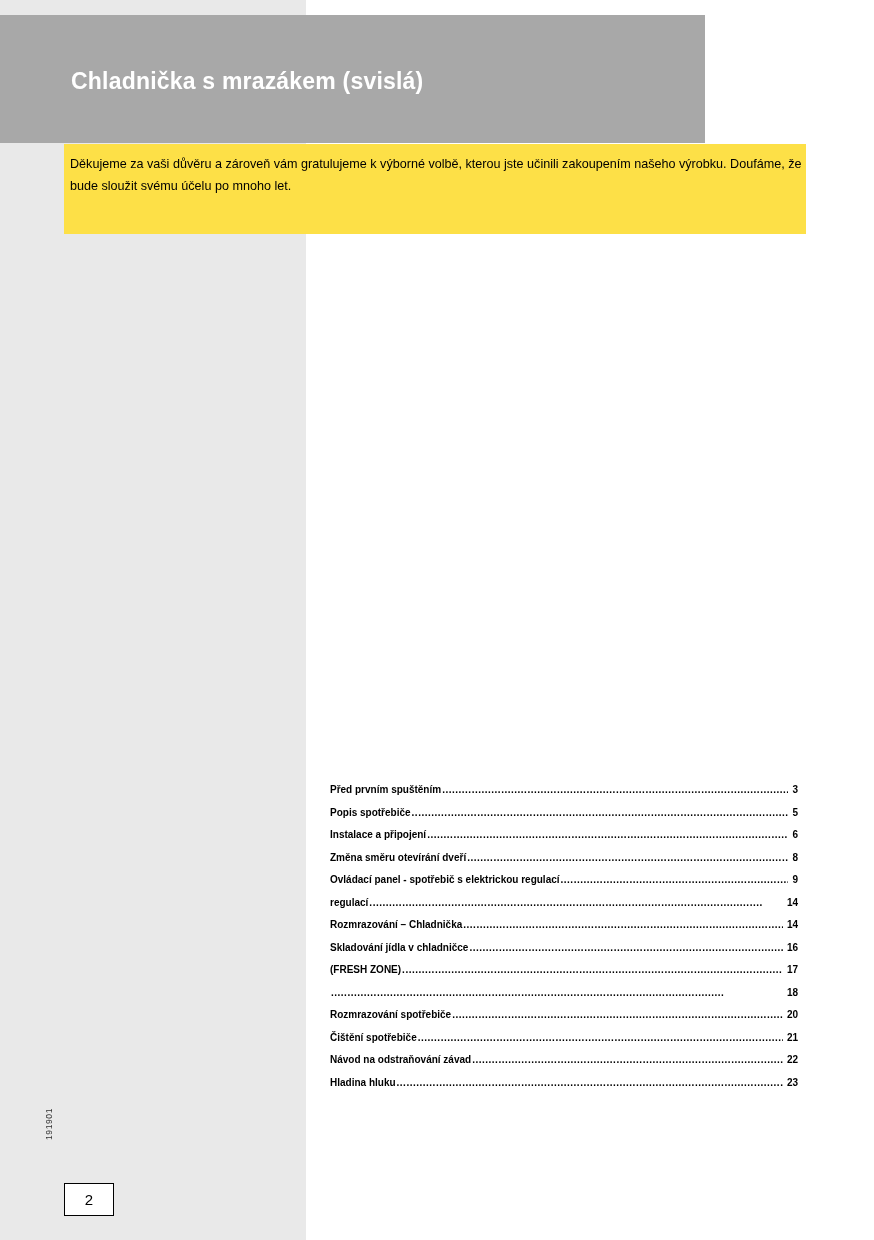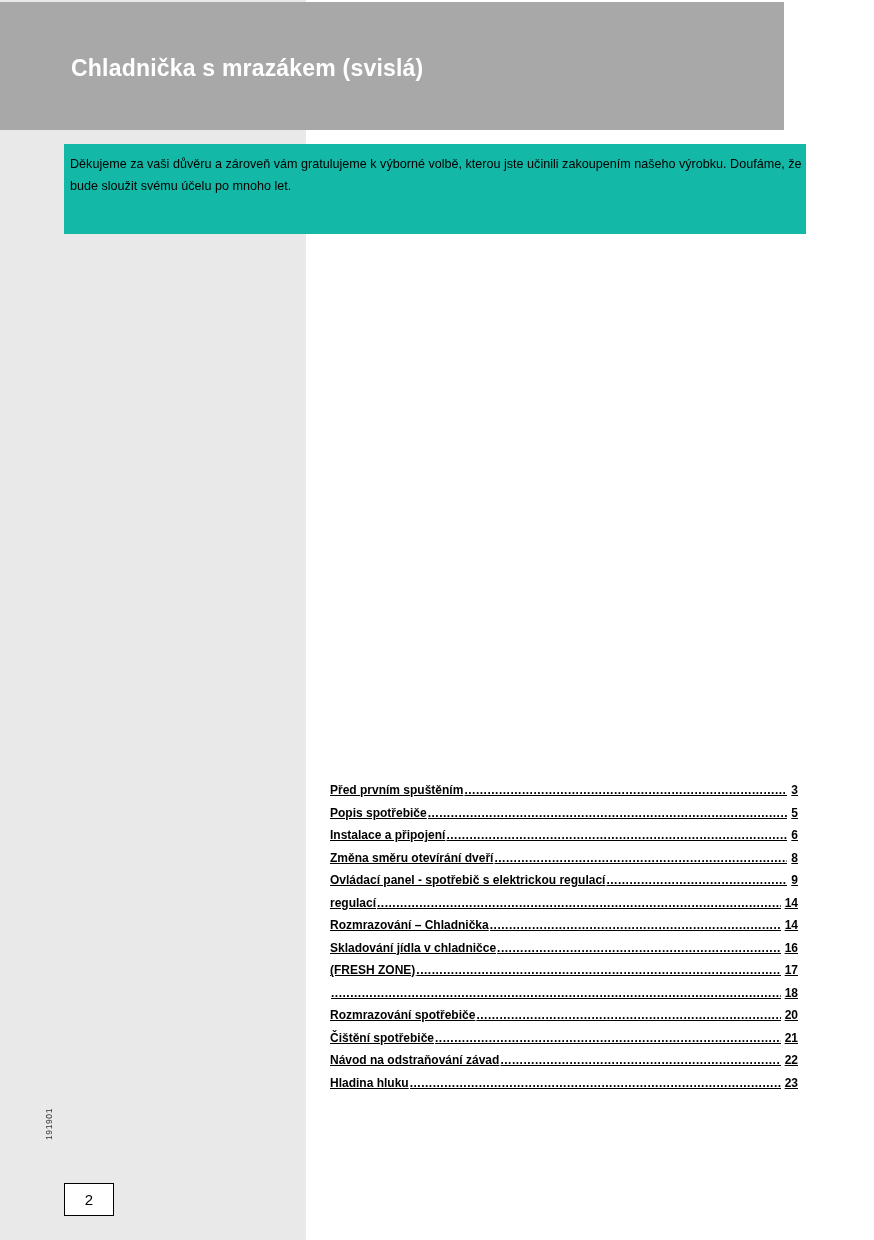--- a/index.html
+++ b/index.html
@@ -26,41 +26,41 @@
     left: 0;
     top: 0;
     width: 306px;
     height: 1240px;
     background: #e9e9e9;
   }
   
   .header-bar {
     position: absolute;
     left: 0;
-    top: 2px;
-    width: 784px;
+    top: 15px;
+    width: 705px;
     height: 128px;
     background: #a8a8a8;
   }
   .header-title {
     position: absolute;
     left: 71px;
     top: 53px;
     font-size: 23px;
     font-weight: bold;
     color: #ffffff;
     letter-spacing: 0.2px;
   }
   
   .intro-block {
     position: absolute;
     left: 64px;
     top: 144px;
     width: 742px;
-    background: #14b8a6;
+    background: #fde047;
     padding: 10px 0 16px 0;
   }
   .intro-block p {
     margin: 0;
     padding: 0 4px 0 6px;
     font-size: 12.6px;
     line-height: 21.5px;
     color: #000000;
   }
   .intro-gap {
@@ -95,26 +95,25 @@
   
   .toc {
     position: absolute;
     left: 330px;
     top: 779px;
     width: 468px;
   }
   .toc-row {
     display: flex;
     align-items: baseline;
-    font-size: 12px;
+    font-size: 10px;
     font-weight: bold;
     line-height: 22.5px;
     color: #000000;
     white-space: nowrap;
-    text-decoration: underline;
   }
   .toc-label {
     flex: 0 0 auto;
   }
   .toc-dots {
     flex: 1 1 auto;
     overflow: hidden;
     white-space: nowrap;
     font-weight: bold;
     letter-spacing: 0.5px;

